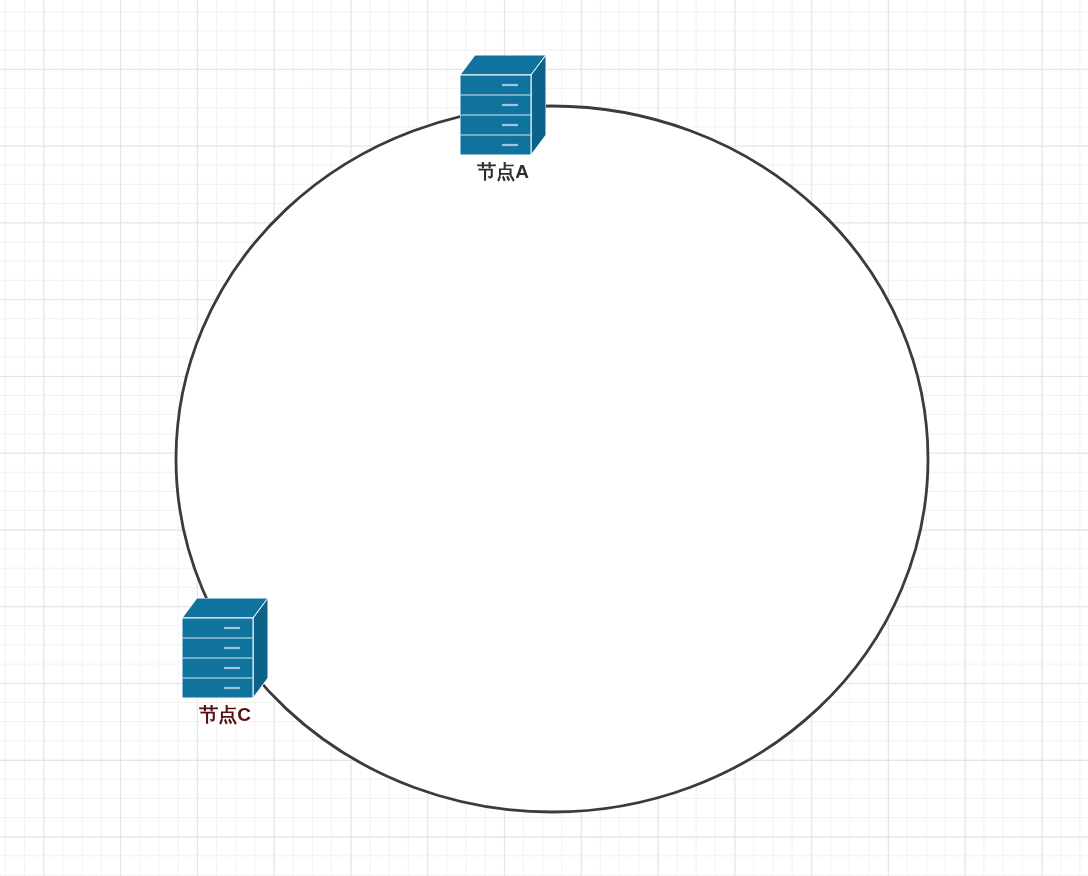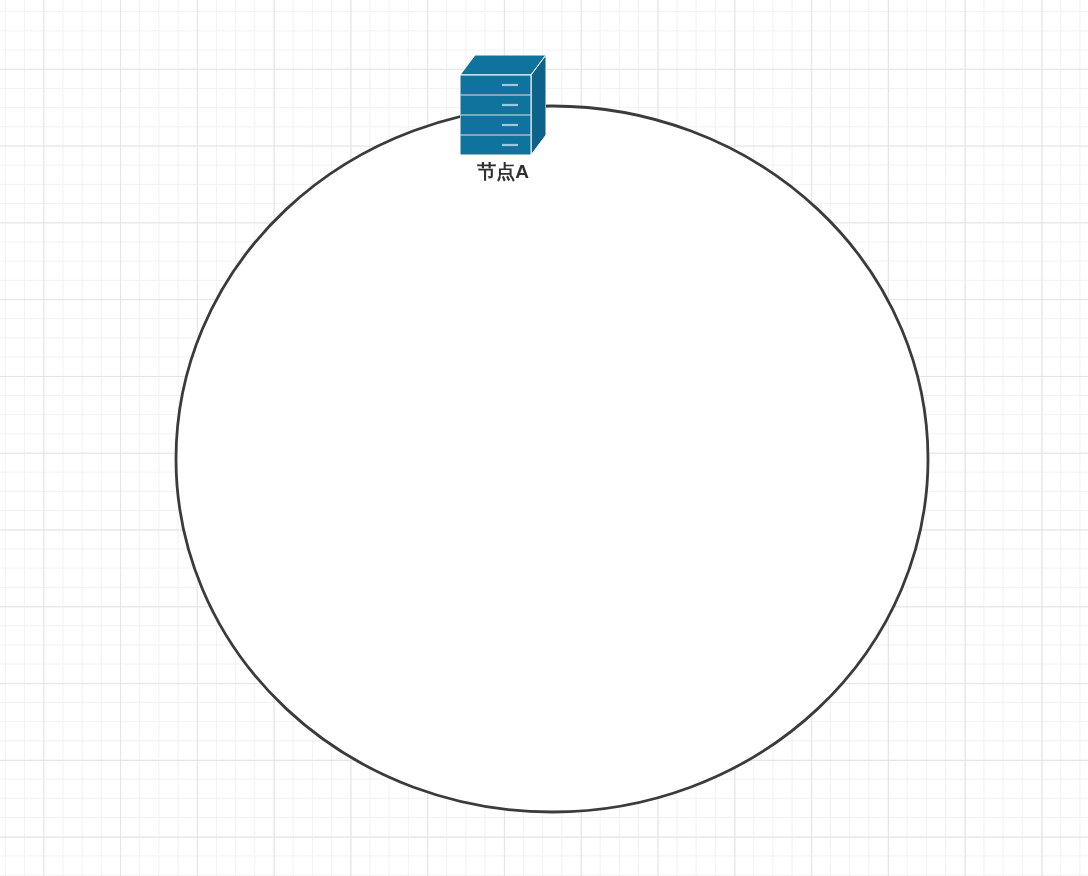--- a/index.html
+++ b/index.html
@@ -87,14 +87,33 @@
         <line x1="42" y1="30" x2="58" y2="30"></line>
         <line x1="42" y1="50" x2="58" y2="50"></line>
         <line x1="42" y1="70" x2="58" y2="70"></line>
         <line x1="42" y1="90" x2="58" y2="90"></line>
       </g>
     </svg>
     <div class="node-label" style="color: rgb(47, 47, 47);">节点A</div>
   </div>
 
 
+  <div class="node" style="left: 182px; top: 598px;">
+    <svg class="server-icon" width="86" height="100" viewBox="0 0 86 100" xmlns="http://www.w3.org/2000/svg">
+      <polygon points="0,20 15,0 86,0 71,20" fill="var(--srv-front)" stroke="var(--srv-edge)" stroke-width="1"></polygon>
+      <polygon points="71,20 86,0 86,80 71,100" fill="var(--srv-side)" stroke="var(--srv-edge)" stroke-width="1"></polygon>
+      <rect x="0" y="20" width="71" height="80" fill="var(--srv-front)" stroke="var(--srv-edge)" stroke-width="1"></rect>
+      <g stroke="var(--srv-sep)" stroke-width="1.4">
+        <line x1="0.5" y1="40" x2="70.5" y2="40"></line>
+        <line x1="0.5" y1="60" x2="70.5" y2="60"></line>
+        <line x1="0.5" y1="80" x2="70.5" y2="80"></line>
+      </g>
+      <g stroke="var(--srv-detail)" stroke-width="2.2">
+        <line x1="42" y1="30" x2="58" y2="30"></line>
+        <line x1="42" y1="50" x2="58" y2="50"></line>
+        <line x1="42" y1="70" x2="58" y2="70"></line>
+        <line x1="42" y1="90" x2="58" y2="90"></line>
+      </g>
+    </svg>
+    <div class="node-label" style="color: rgb(83, 16, 16);">节点C</div>
+  </div>
 
 </div>
 
 </body></html>

